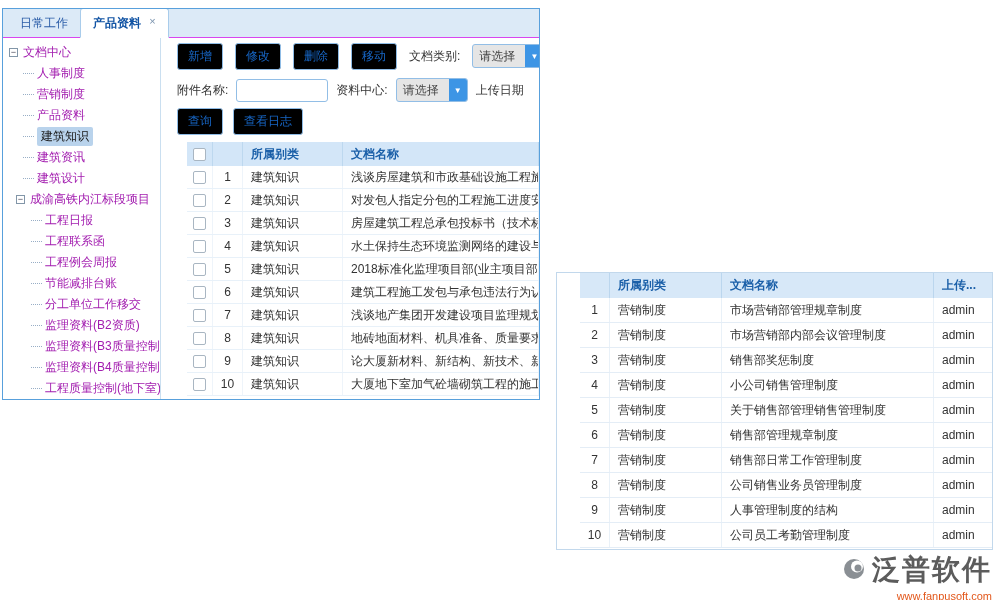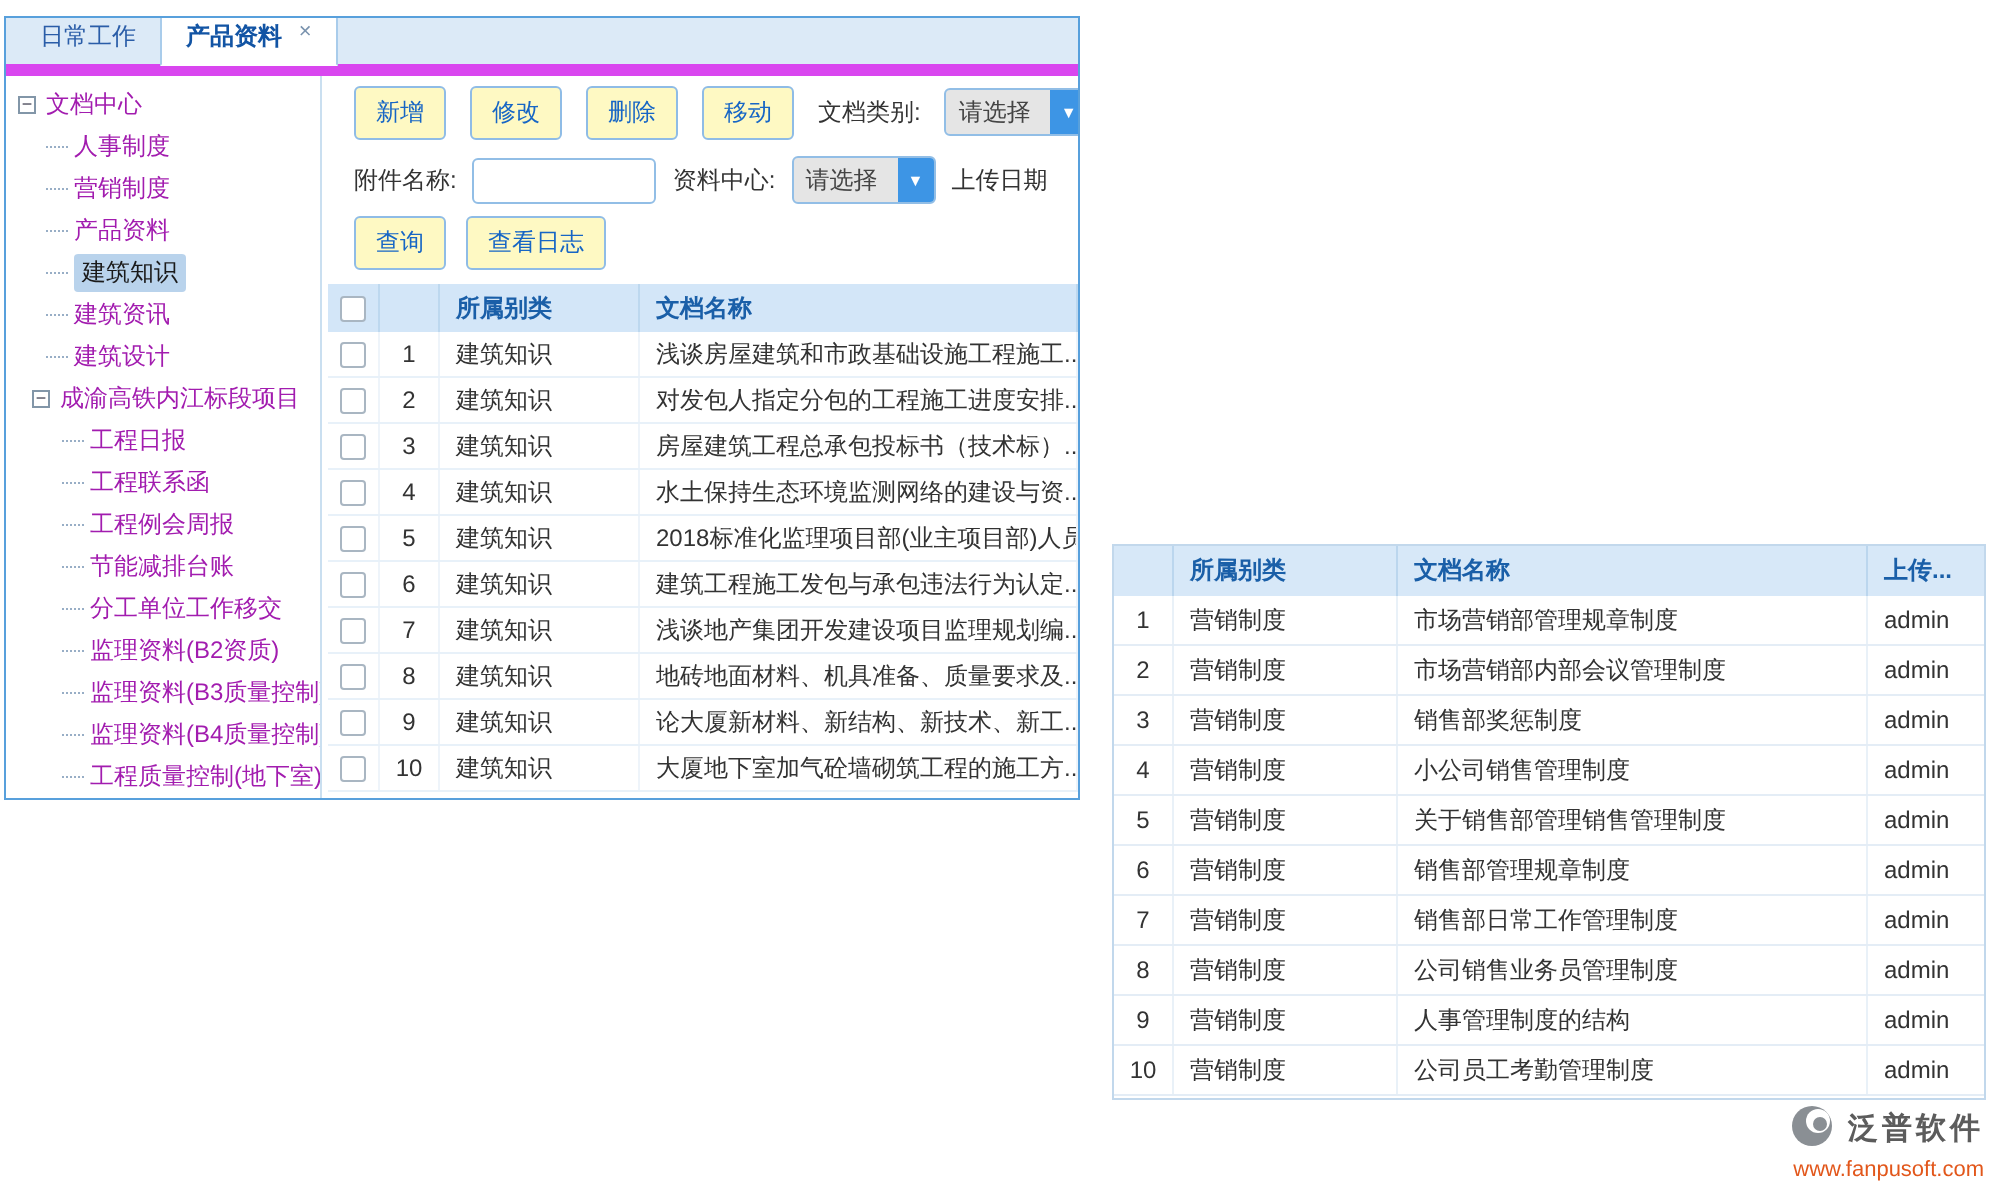--- a/index.html
+++ b/index.html
@@ -1,21 +1,21 @@
 <!DOCTYPE html>
 <html><head>
 <meta charset="utf-8">
 <style>
   * { box-sizing: border-box; margin: 0; padding: 0; }
   html,body { width:1000px; height:600px; background:#fff; font-family:"Liberation Sans", sans-serif; font-size:12px; color:#333; }
   .canvas { position:relative; width:1000px; height:600px; background:#fff; overflow:hidden; }
 
   
   .panel1 { position:absolute; left:2px; top:8px; width:538px; height:392px; border:1px solid #58A0DC; background:#fff; overflow:hidden; }
-  .tabbar { height:29px; background:#DCEAF7; border-bottom:6px solid #d946ef; display:flex; align-items:flex-end; padding-left:5px; }
+  .tabbar { height:29px; background:#DCEAF7; border-bottom:1px solid #d946ef; display:flex; align-items:flex-end; padding-left:5px; }
   .tab { padding:6px 12px 5px 12px; color:#2A5DA8; cursor:pointer; white-space:nowrap; }
   .tab.active { background:#fff; border:1px solid #A9CCEB; border-bottom:1px solid #fff; margin-bottom:-1px; border-radius:3px 3px 0 0; color:#1254A4; font-weight:bold; }
   .tab-close { color:#7A93AE; margin-left:5px; font-size:11px; font-weight:normal; vertical-align:top; cursor:pointer; }
 
   .panel1-body { display:flex; height:363px; }
 
   
   .tree { width:158px; border-right:1px solid #CADFF0; padding-top:4px; overflow:hidden; flex:none; }
   .titem { height:21px; display:flex; align-items:center; white-space:nowrap; cursor:pointer; }
   .t0 { padding-left:6px; }
@@ -25,30 +25,30 @@
   .tbox { width:9px; height:9px; flex:none; border:1px solid #8296A8; background:#fff; font-size:9px; line-height:7px; text-align:center; margin-right:5px; color:#445; }
   .dash { width:11px; flex:none; border-top:1px dotted #98AEC6; margin-right:3px; }
   .tlabel { color:#a21caf; }
   .titem.sel .tlabel { background:#B9D3EC; padding:1px 4px; border-radius:2px; color:#1a1a1a; }
 
   
   .content { flex:1; min-width:0; overflow:hidden; }
   .toolbar-row { height:36px; display:flex; align-items:center; padding-left:16px; gap:12px; white-space:nowrap; overflow:hidden; }
   .filter-row { height:32px; display:flex; align-items:center; padding-left:16px; gap:8px; white-space:nowrap; overflow:hidden; }
   .action-row { height:30px; display:flex; align-items:center; padding-left:16px; gap:10px; }
-  .btn { background:#fef9c3; border:1px solid #8FBCE6; color:#1766C5; padding:4px 10px; border-radius:3px; font-size:12px; font-family:"Liberation Sans",sans-serif; cursor:pointer; white-space:nowrap; }
+  .btn { background:#000000; border:1px solid #8FBCE6; color:#1766C5; padding:4px 10px; border-radius:3px; font-size:12px; font-family:"Liberation Sans",sans-serif; cursor:pointer; white-space:nowrap; }
   .flabel { color:#333; }
   .select { display:inline-flex; align-items:center; border:1px solid #92BEE6; border-radius:3px; background:#e5e5e5; height:24px; width:72px; overflow:hidden; cursor:pointer; flex:none; }
   .select-value { flex:1; padding-left:6px; color:#444; }
   .select-caret { width:18px; height:100%; background:#3D95E5; color:#fff; font-size:8px; display:flex; align-items:center; justify-content:center; }
   .textinput { width:92px; height:23px; border:1px solid #92BEE6; border-radius:3px; padding:0 4px; font-family:"Liberation Sans",sans-serif; font-size:12px; flex:none; }
 
   
   .table1 { margin:6px 0 0 3px; }
-  .trow { display:flex; align-items:center; }
+  .trow { display:flex; align-items:center;margin-left:23px; }
   .t1h { background:#D3E6F8; height:24px; color:#1A5FA8; font-weight:bold; }
   .t1h .td { border-right:1px solid #BDD8EF; height:100%; display:flex; align-items:center; }
   .t1r { height:23px; border-bottom:1px solid #E8F1F9; background:#fff; }
   .t1r .td { border-right:1px solid #EEF4FA; height:100%; display:flex; align-items:center; }
   .c-cb { width:26px; justify-content:center; }
   .c-num { width:30px; justify-content:center; color:#333; font-weight:normal; }
   .c-cat { width:100px; padding-left:8px; }
   .c-name { flex:1; min-width:0; padding-left:8px; overflow:hidden; white-space:nowrap; }
   .cb { width:13px; height:13px; border:1px solid #A9B6C2; border-radius:2px; background:#fff; cursor:pointer; flex:none; }
 
@@ -59,21 +59,21 @@
   .t2r { height:25px; border-bottom:1px solid #E4EDF6; background:#fff; }
   .t2r .td { border-right:1px solid #E9F1F8; height:100%; display:flex; align-items:center; }
   .p2-num { width:30px; justify-content:center; }
   .p2-cat { width:112px; padding-left:8px; }
   .p2-name { flex:1; min-width:0; padding-left:8px; overflow:hidden; white-space:nowrap; }
   .p2-up { width:58px; padding-left:8px; overflow:hidden; white-space:nowrap; border-right:none !important; }
 
   
   .logo { position:absolute; right:8px; top:551px; text-align:right; }
   .logo-row { display:flex; align-items:center; justify-content:flex-end; gap:6px; }
-  .logo-name { font-size:15px; font-weight:bold; color:#5C5C5C; letter-spacing:2px;text-align:center; }
+  .logo-name { font-size:28px; font-weight:bold; color:#5C5C5C; letter-spacing:2px;text-align:center; }
   .logo-url { font-size:11px; color:#E2571B; margin-top:1px; }
 </style>
 </head>
 <body>
 
 <div class="canvas">
 
   <div class="panel1">
     <div class="tabbar">
       <div class="tab">

